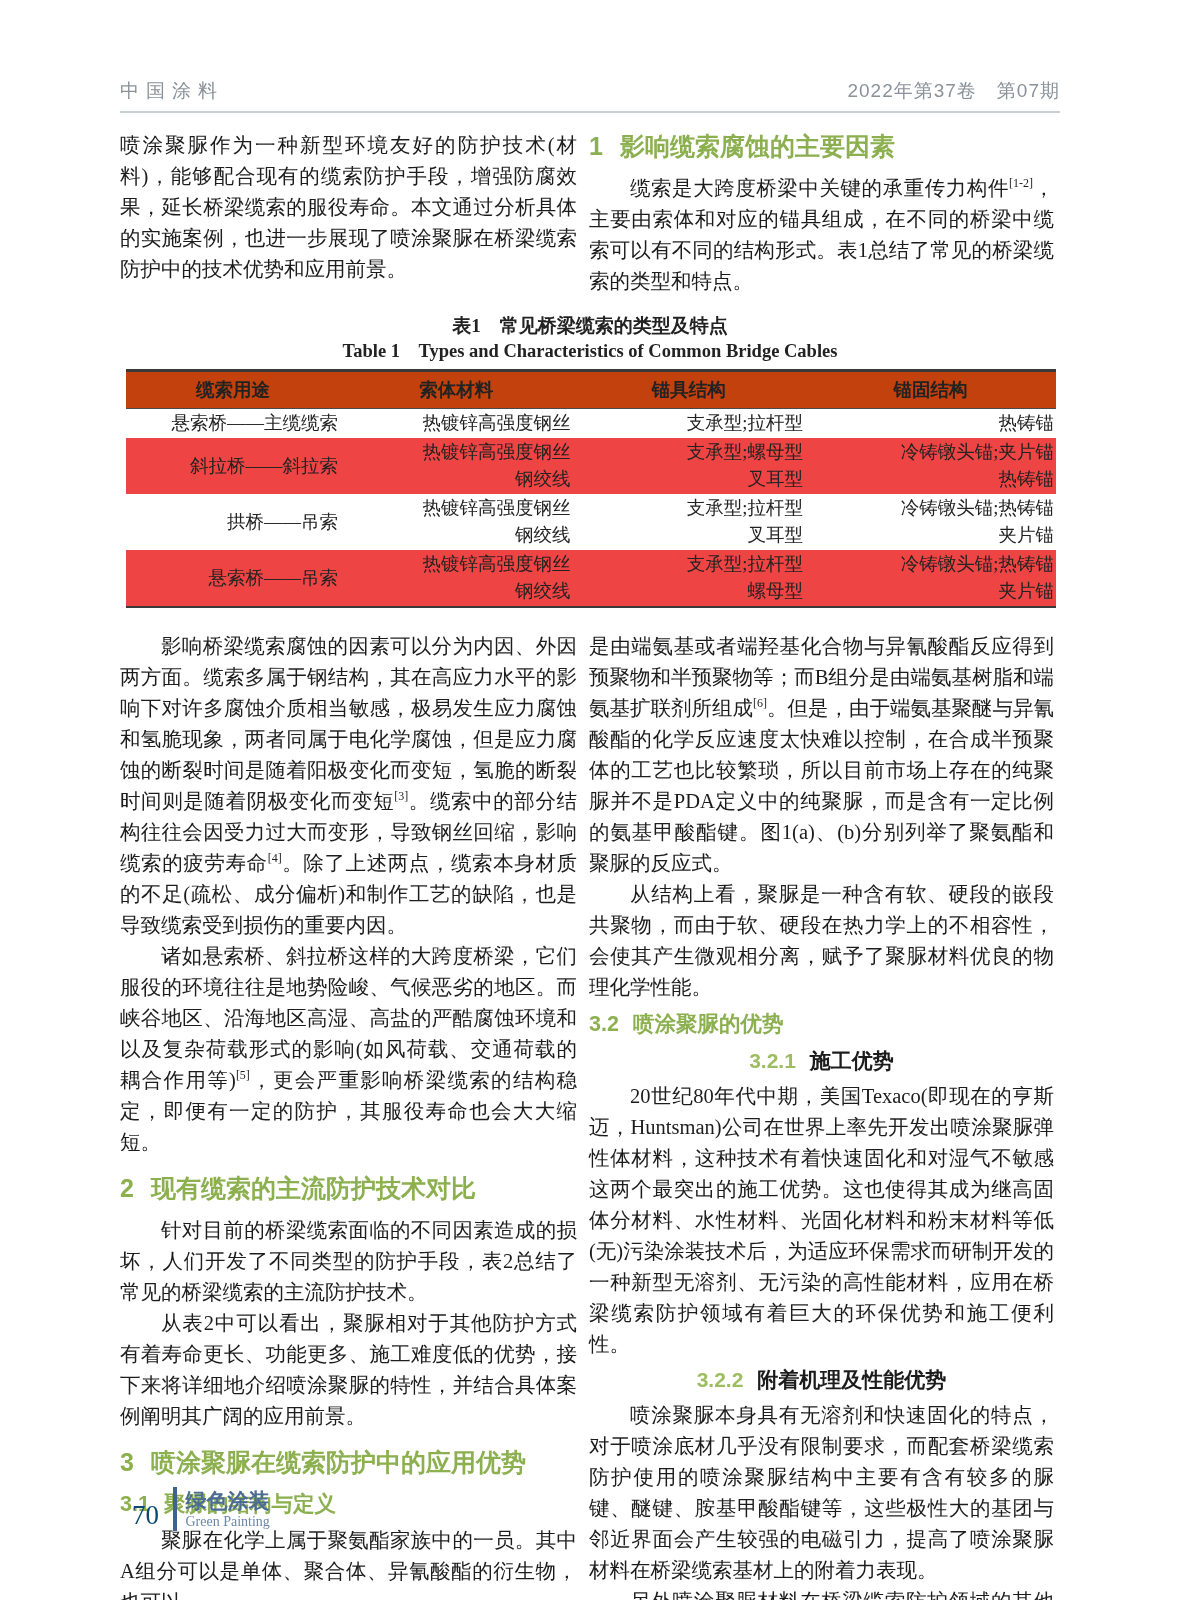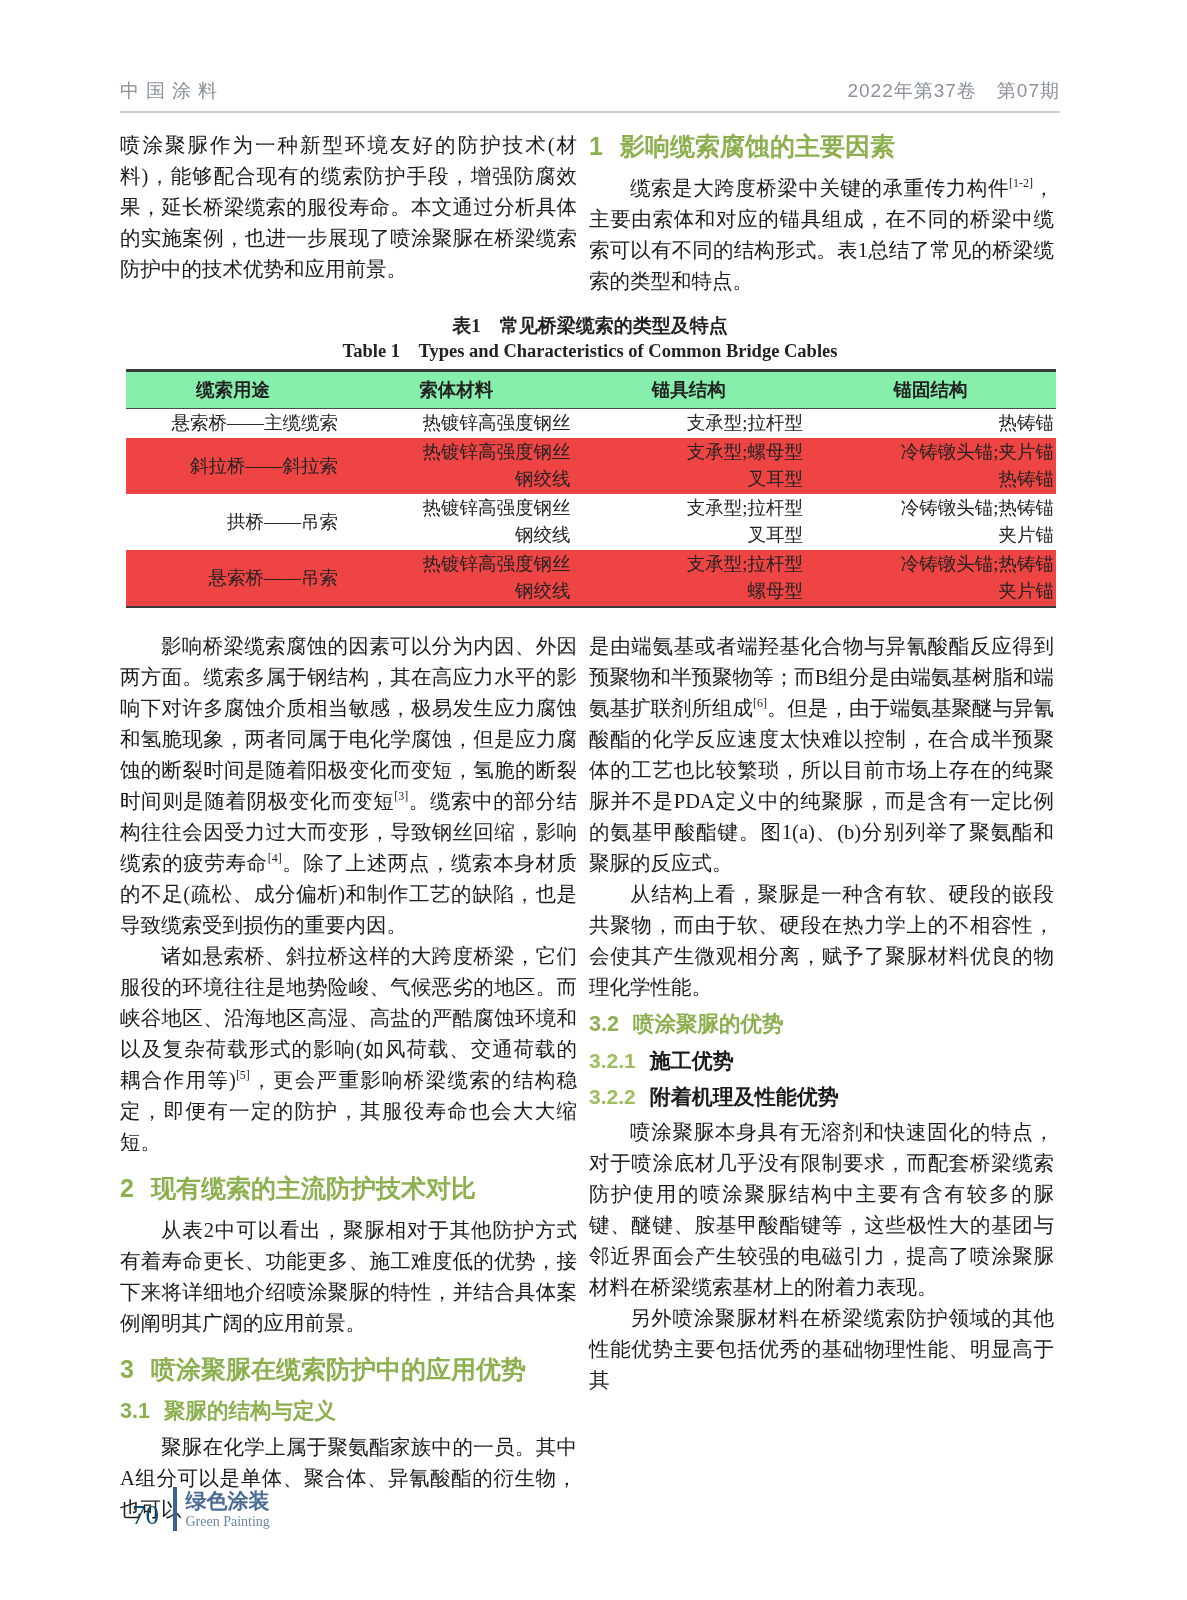--- a/index.html
+++ b/index.html
@@ -62,20 +62,21 @@
     line-height: 30px;
     color: #8cb04f;
     margin: 6px 0 6px 0;
   }
   .h-sub .h-num { margin-right: 14px; }
   .h-subsub {
     font-size: 21px;
     line-height: 31px;
     margin: 4px 0 4px 0;
     color: #1c1c1c;
+    text-align: center;
   }
   .h-subsub .h-num {
     font-family: "Liberation Sans", "DejaVu Sans", sans-serif;
     font-weight: bold;
     color: #9dbd60;
     margin-right: 14px;
   }
   .band-top .h-main { margin-top: 0; }
   
   .table-block { margin-top: 16px; }
@@ -94,21 +95,21 @@
   }
   table.cable-table {
     width: 930px;
     margin-left: 6px;
     border-collapse: collapse;
     border-top: 3px solid #3a3a3a;
     border-bottom: 2.5px solid #3a3a3a;
     font-size: 18.5px;
   }
   table.cable-table thead th {
-    background: #86efac;
+    background: #c2410c;
     font-weight: bold;
     padding: 5px 2px;
     line-height: 26px;
     border-bottom: 1.5px solid #4a4a4a;
     text-align: center;
   }
   table.cable-table tbody td {
     text-align: right;
     vertical-align: middle;
     line-height: 27px;
@@ -228,30 +229,32 @@
           </tr>
         </tbody>
     </table>
   </div>
 
   <div class="band band-main">
     <div class="col-l">
       <p class="body">影响桥梁缆索腐蚀的因素可以分为内因、外因两方面。缆索多属于钢结构，其在高应力水平的影响下对许多腐蚀介质相当敏感，极易发生应力腐蚀和氢脆现象，两者同属于电化学腐蚀，但是应力腐蚀的断裂时间是随着阳极变化而变短，氢脆的断裂时间则是随着阴极变化而变短<sup>[3]</sup>。缆索中的部分结构往往会因受力过大而变形，导致钢丝回缩，影响缆索的疲劳寿命<sup>[4]</sup>。除了上述两点，缆索本身材质的不足(疏松、成分偏析)和制作工艺的缺陷，也是导致缆索受到损伤的重要内因。</p>
       <p class="body">诸如悬索桥、斜拉桥这样的大跨度桥梁，它们服役的环境往往是地势险峻、气候恶劣的地区。而峡谷地区、沿海地区高湿、高盐的严酷腐蚀环境和以及复杂荷载形式的影响(如风荷载、交通荷载的耦合作用等)<sup>[5]</sup>，更会严重影响桥梁缆索的结构稳定，即便有一定的防护，其服役寿命也会大大缩短。</p>
       <h2 class="h-main"><span class="h-num">2</span><span>现有缆索的主流防护技术对比</span></h2>
+      <p class="body">针对目前的桥梁缆索面临的不同因素造成的损坏，人们开发了不同类型的防护手段，表2总结了常见的桥梁缆索的主流防护技术。</p>
       <p class="body">从表2中可以看出，聚脲相对于其他防护方式有着寿命更长、功能更多、施工难度低的优势，接下来将详细地介绍喷涂聚脲的特性，并结合具体案例阐明其广阔的应用前景。</p>
       <h2 class="h-main"><span class="h-num">3</span><span>喷涂聚脲在缆索防护中的应用优势</span></h2>
       <h3 class="h-sub"><span class="h-num">3.1</span><span>聚脲的结构与定义</span></h3>
       <p class="body">聚脲在化学上属于聚氨酯家族中的一员。其中A组分可以是单体、聚合体、异氰酸酯的衍生物，也可以</p>
     </div>
     <div class="col-r">
       <p class="body noindent">是由端氨基或者端羟基化合物与异氰酸酯反应得到预聚物和半预聚物等；而B组分是由端氨基树脂和端氨基扩联剂所组成<sup>[6]</sup>。但是，由于端氨基聚醚与异氰酸酯的化学反应速度太快难以控制，在合成半预聚体的工艺也比较繁琐，所以目前市场上存在的纯聚脲并不是PDA定义中的纯聚脲，而是含有一定比例的氨基甲酸酯键。图1(a)、(b)分别列举了聚氨酯和聚脲的反应式。</p>
       <p class="body">从结构上看，聚脲是一种含有软、硬段的嵌段共聚物，而由于软、硬段在热力学上的不相容性，会使其产生微观相分离，赋予了聚脲材料优良的物理化学性能。</p>
       <h3 class="h-sub"><span class="h-num">3.2</span><span>喷涂聚脲的优势</span></h3>
       <h4 class="h-subsub"><span class="h-num">3.2.1</span><span>施工优势</span></h4>
+      <p class="body">20世纪80年代中期，美国Texaco(即现在的亨斯迈，Huntsman)公司在世界上率先开发出喷涂聚脲弹性体材料，这种技术有着快速固化和对湿气不敏感这两个最突出的施工优势。这也使得其成为继高固体分材料、水性材料、光固化材料和粉末材料等低(无)污染涂装技术后，为适应环保需求而研制开发的一种新型无溶剂、无污染的高性能材料，应用在桥梁缆索防护领域有着巨大的环保优势和施工便利性。</p>
       <h4 class="h-subsub"><span class="h-num">3.2.2</span><span>附着机理及性能优势</span></h4>
       <p class="body">喷涂聚脲本身具有无溶剂和快速固化的特点，对于喷涂底材几乎没有限制要求，而配套桥梁缆索防护使用的喷涂聚脲结构中主要有含有较多的脲键、醚键、胺基甲酸酯键等，这些极性大的基团与邻近界面会产生较强的电磁引力，提高了喷涂聚脲材料在桥梁缆索基材上的附着力表现。</p>
       <p class="body">另外喷涂聚脲材料在桥梁缆索防护领域的其他性能优势主要包括优秀的基础物理性能、明显高于其</p>
     </div>
   </div>
 
   <div class="page-footer">
     <span class="pnum">70</span>
     <span class="fbar"></span>
     <span>

